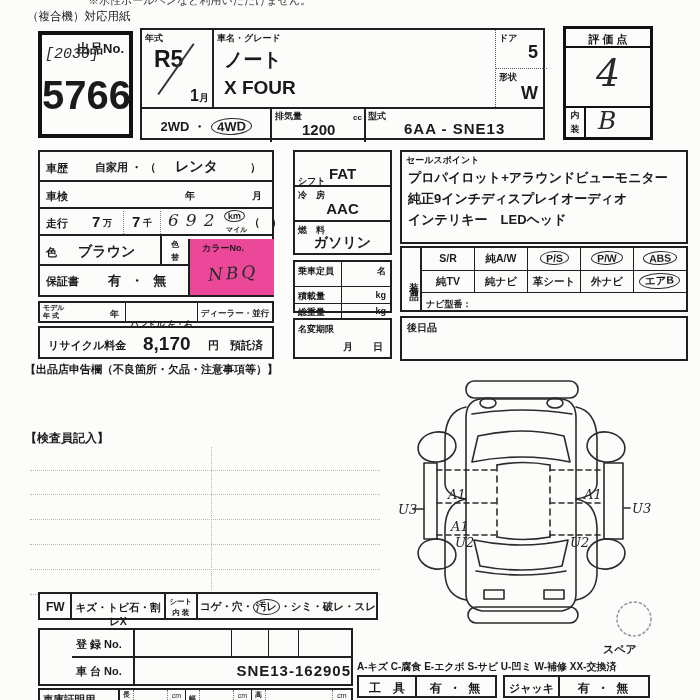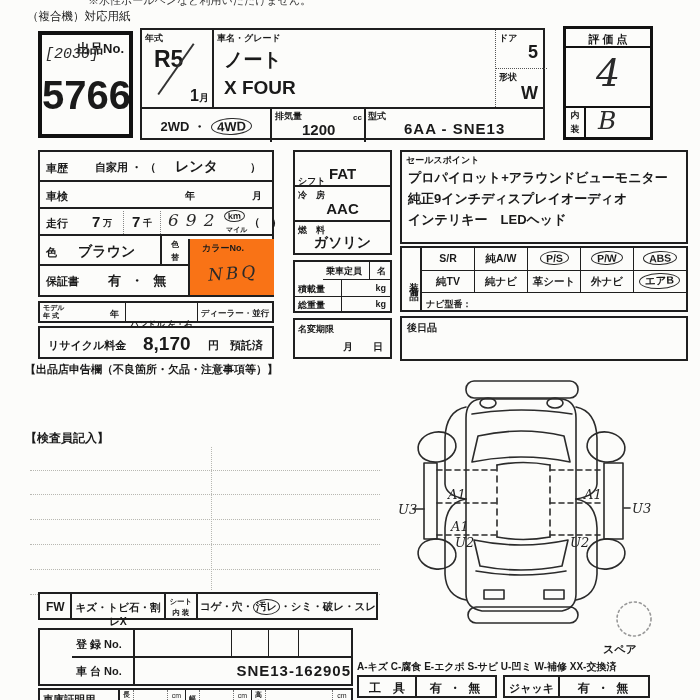--- a/index.html
+++ b/index.html
@@ -118,21 +118,21 @@
     <span class="abs lbl" style="left:6px;top:9px;font-size:11px;">色</span>
     <span class="abs val" style="left:38px;top:7px;font-size:14px;">ブラウン</span>
     <span class="abs pre" style="left:120px;top:2px;width:28px;height:28px;border-left:2px solid #1f1f1f;font-size:8px;font-weight:bold;text-align:center;line-height:13px;box-sizing:border-box;margin-top:-2px;padding-top:2px;">色
 替</span>
   </div>
   <div class="row" style="height:29px;">
     <span class="abs lbl" style="left:6px;top:8px;font-size:11px;">保証書</span>
     <span class="abs val" style="left:68px;top:6px;font-size:13px;letter-spacing:3px;">有 ・ 無</span>
   </div>
 
-  <div class="abs" style="left:148px;top:87px;width:84px;height:56px;border-left:2px solid #1f1f1f;background:#f97316;">
+  <div class="abs" style="left:148px;top:87px;width:84px;height:56px;border-left:2px solid #1f1f1f;background:#ec4899;">
     <span class="abs lbl" style="left:12px;top:3px;">カラーNo.</span>
     <span class="abs hw" style="left:18px;top:24px;font-size:17px;letter-spacing:3px;transform:rotate(-4deg);">NBQ</span>
   </div>
 </div>
 
 <div class="box" style="left:38px;top:301px;width:236px;height:22px;display:flex;">
   <div style="width:86px;border-right:1.5px solid #1f1f1f;position:relative;box-sizing:border-box;">
     <span class="abs pre" style="left:3px;top:1px;font-size:7px;font-weight:bold;line-height:8px;">モデル
 年 式</span>
     <span class="abs lbl" style="right:6px;top:5px;">年</span>
@@ -158,21 +158,21 @@
   <div class="row bb" style="height:35px;">
     <span class="abs lbl" style="left:3px;top:2px;">冷　房</span>
     <span class="abs val" style="left:0;right:0;top:13px;text-align:center;font-size:15px;">AAC</span>
   </div>
   <div class="row" style="height:38px;">
     <span class="abs lbl" style="left:3px;top:2px;">燃　料</span>
     <span class="abs val" style="left:0;right:0;top:12px;text-align:center;font-size:14px;">ガソリン</span>
   </div>
 </div>
 <div class="box" style="left:293px;top:260px;width:99px;height:53px;">
-  <div class="row" style="height:18px;border-bottom:1.5px solid #1f1f1f;margin-left:28px;">
+  <div class="row" style="height:25px;border-bottom:1.5px solid #1f1f1f;">
     <span class="abs lbl" style="left:3px;top:3px;">乗車定員</span>
     <span class="abs" style="left:46px;top:0;height:100%;border-left:1.5px solid #1f1f1f;"></span>
     <span class="abs lbl" style="right:4px;top:3px;">名</span>
   </div>
   <div class="row" style="height:17px;border-bottom:1.5px solid #1f1f1f;">
     <span class="abs lbl" style="left:3px;top:3px;">積載量</span>
     <span class="abs" style="left:46px;top:0;height:100%;border-left:1.5px solid #1f1f1f;"></span>
     <span class="abs lbl" style="right:4px;top:3px;">kg</span>
   </div>
   <div class="row" style="height:15px;">

